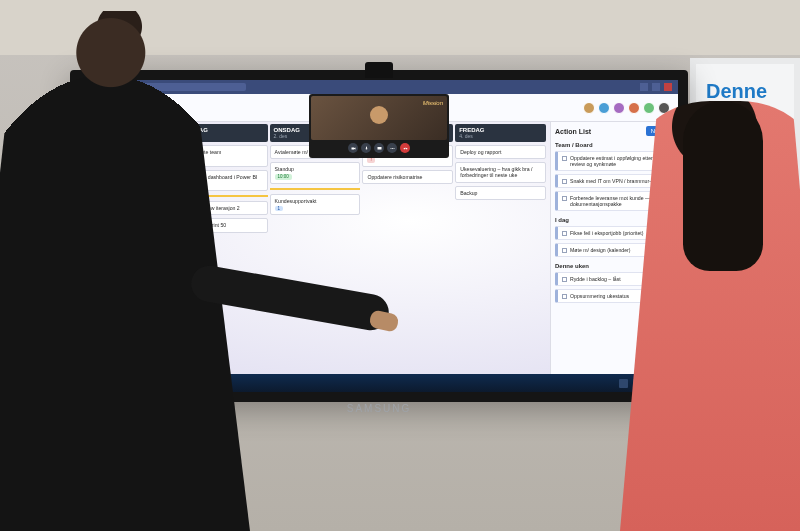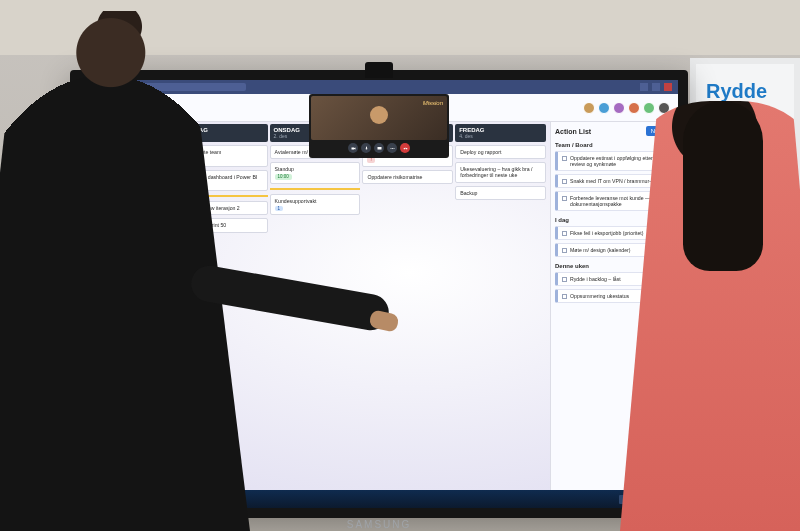--- a/index.html
+++ b/index.html
@@ -30,21 +30,21 @@
     font-weight: 700;
     font-size: 20px;
     line-height: 1.3;
     overflow: hidden;
   }
 
   
   .monitor {
     position: absolute;
     top: 70px; left: 70px;
-    width: 618px; height: 448px;
+    width: 618px; height: 332px;
     background: #0b0b0b;
     border: 10px solid #151515;
     border-radius: 4px;
     box-shadow: 0 8px 30px rgba(0,0,0,0.3);
   }
   .monitor-brand {
     position: absolute;
     bottom: -22px; left: 50%;
     transform: translateX(-50%);
     color: #9fa3a8;
@@ -315,21 +315,21 @@
     background:#16110d;
     border-radius: 60px 60px 40px 40px;
   }
 </style>
 </head>
 <body>
 
 <div class="wall-top"></div>
 
 <div class="poster">
-  <div>Rydde</div>
+  <div>Denne</div>
   <div>forbed</div>
   <div>nda</div>
 </div>
 
 <div class="monitor">
   <div class="webcam"></div>
   <div class="monitor-brand">SAMSUNG</div>
 
   <div class="screen">
 

